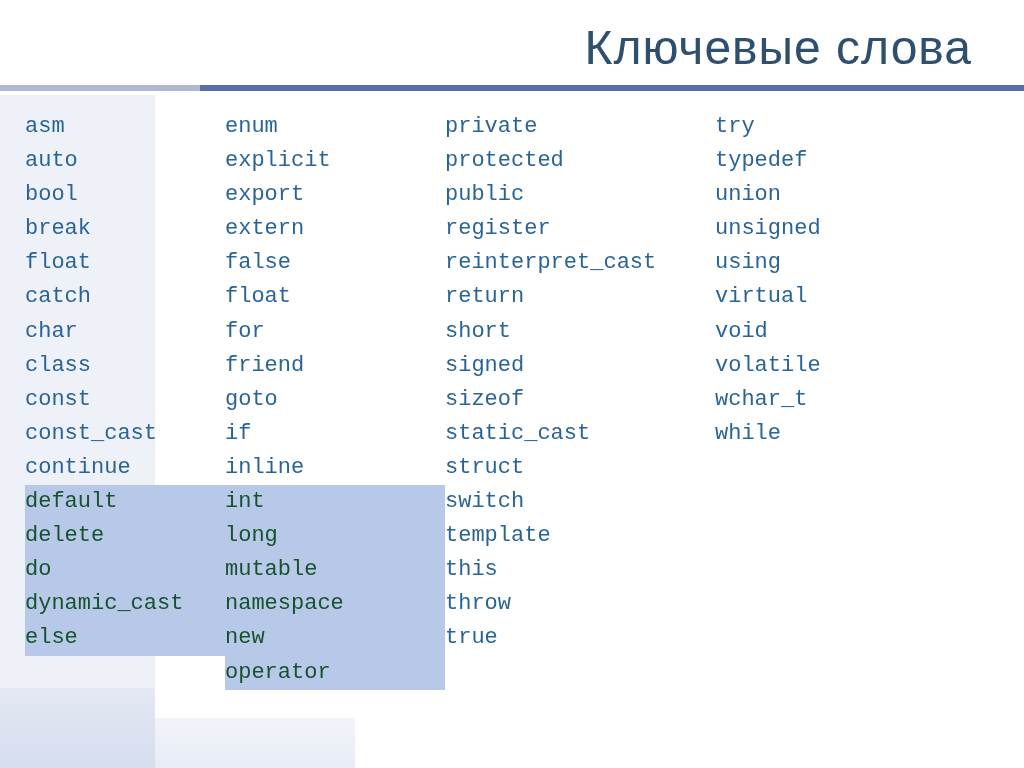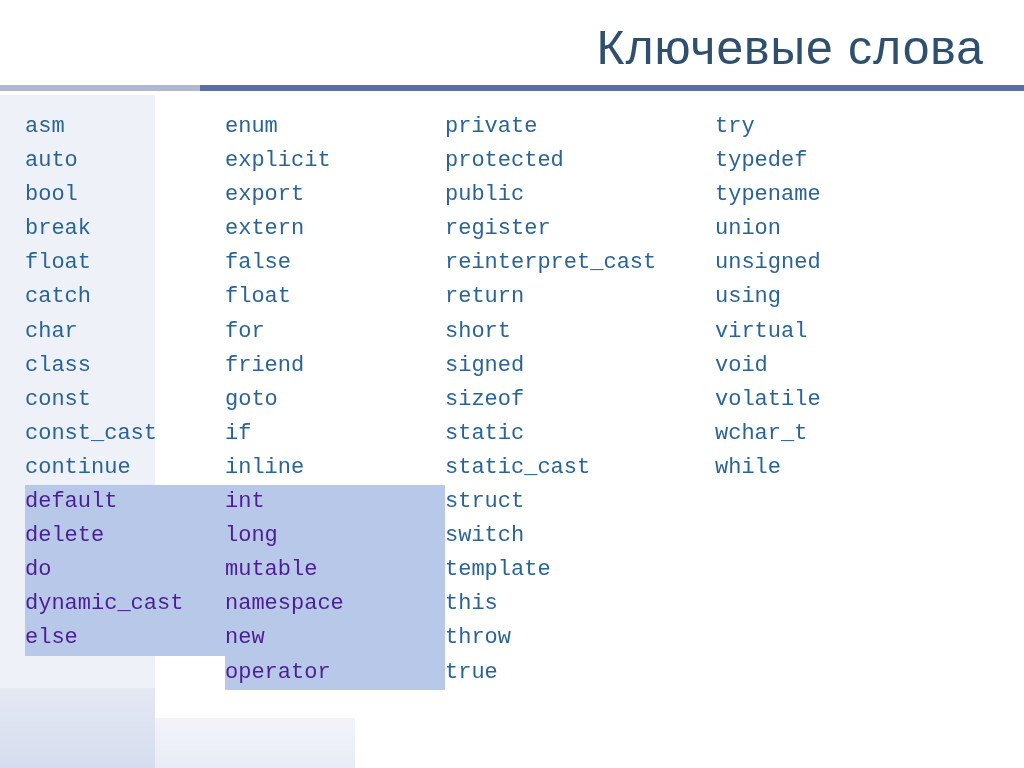--- a/index.html
+++ b/index.html
@@ -25,21 +25,21 @@
     }
 
     .title-area {
       position: absolute;
       top: 0;
       right: 0;
       width: 760px;
       display: flex;
       align-items: center;
       justify-content: flex-end;
-      padding: 20px 40px 10px 40px;
+      padding: 20px 52px 10px 40px;
     }
 
     .title-text {
       font-family: Arial, 'Liberation Sans', sans-serif;
       font-size: 48px;
       color: #2f4f6f;
       font-weight: normal;
       letter-spacing: 1px;
     }
 
@@ -95,21 +95,21 @@
       font-family: 'Courier New', Courier, monospace;
       font-size: 22px;
       color: #2a6496;
       line-height: 1.55;
       padding: 0;
       white-space: nowrap;
     }
 
     .keyword-item.highlighted {
       background: #b8c8e8;
-      color: #4c1d95;
+      color: #14532d;
     }
 
     
     .bottom-left-decoration {
       position: absolute;
       bottom: 0;
       left: 0;
       width: 155px;
       height: 80px;
       background: linear-gradient(to bottom, #dde3f0 0%, #c5cfe8 100%);
@@ -184,33 +184,31 @@
       <div class="keyword-col">
         <div class="keyword-item">private</div>
         <div class="keyword-item">protected</div>
         <div class="keyword-item">public</div>
         <div class="keyword-item">register</div>
         <div class="keyword-item">reinterpret_cast</div>
         <div class="keyword-item">return</div>
         <div class="keyword-item">short</div>
         <div class="keyword-item">signed</div>
         <div class="keyword-item">sizeof</div>
-        <div class="keyword-item">static</div>
         <div class="keyword-item">static_cast</div>
         <div class="keyword-item">struct</div>
         <div class="keyword-item">switch</div>
         <div class="keyword-item">template</div>
         <div class="keyword-item">this</div>
         <div class="keyword-item">throw</div>
         <div class="keyword-item">true</div>
       </div>
       <div class="keyword-col">
         <div class="keyword-item">try</div>
         <div class="keyword-item">typedef</div>
-        <div class="keyword-item">typename</div>
         <div class="keyword-item">union</div>
         <div class="keyword-item">unsigned</div>
         <div class="keyword-item">using</div>
         <div class="keyword-item">virtual</div>
         <div class="keyword-item">void</div>
         <div class="keyword-item">volatile</div>
         <div class="keyword-item">wchar_t</div>
         <div class="keyword-item">while</div>
       </div>
     </div>

